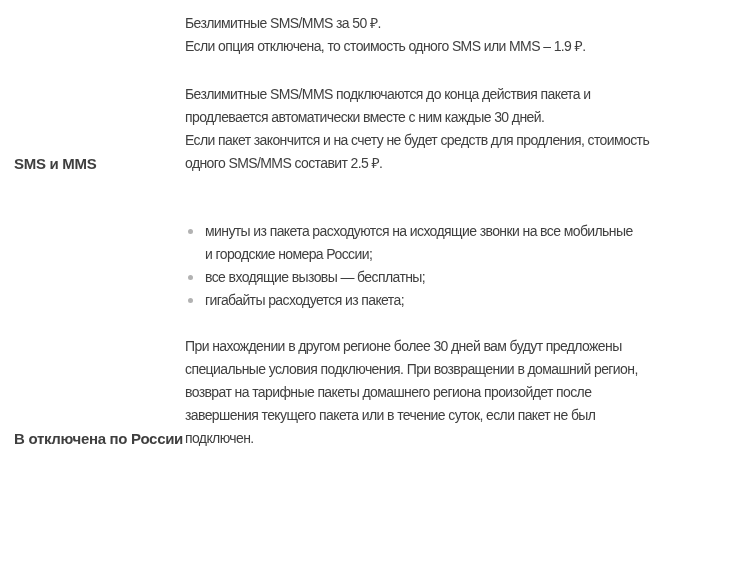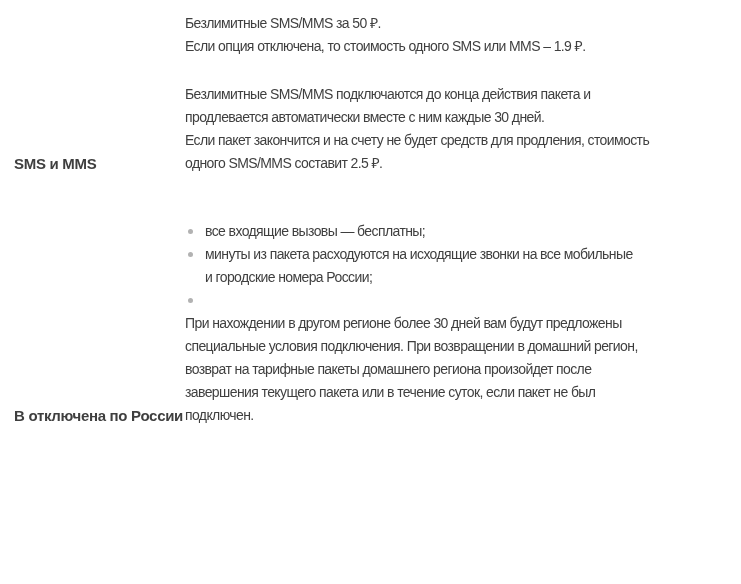--- a/index.html
+++ b/index.html
@@ -87,29 +87,30 @@
 одного SMS/MMS составит 2.5 ₽.</p>
     </div>
   </div>
 
   <div class="section">
     <div class="section-label">В отключена по России</div>
     <div class="section-content">
       <ul class="bullet-list">
         <li>
           <span class="bullet-dot"></span>
-          <span class="bullet-text">все входящие вызовы — бесплатны;</span>
-        </li>
-        <li>
-          <span class="bullet-dot"></span>
           <span class="bullet-text">минуты из пакета расходуются на исходящие звонки на все мобильные
 и городские номера России;</span>
         </li>
         <li>
           <span class="bullet-dot"></span>
+          <span class="bullet-text">все входящие вызовы — бесплатны;</span>
+        </li>
+        <li>
+          <span class="bullet-dot"></span>
+          <span class="bullet-text">гигабайты расходуется из пакета;</span>
         </li>
       </ul>
       <p class="para outro">При нахождении в другом регионе более 30 дней вам будут предложены
 специальные условия подключения. При возвращении в домашний регион,
 возврат на тарифные пакеты домашнего региона произойдет после
 завершения текущего пакета или в течение суток, если пакет не был
 подключен.</p>
     </div>
   </div>
 

